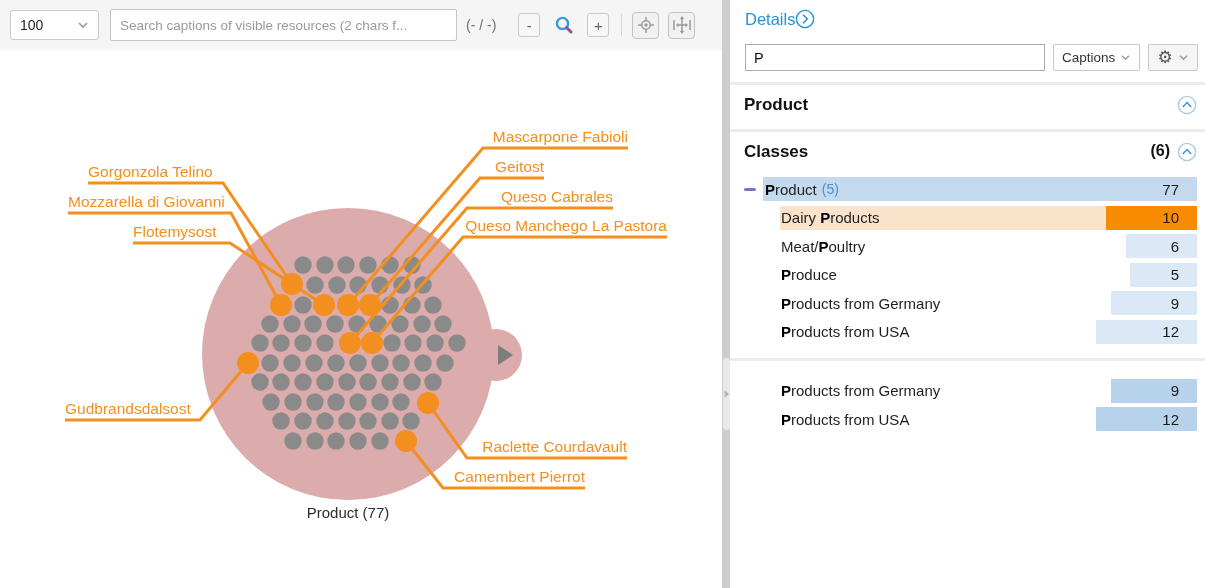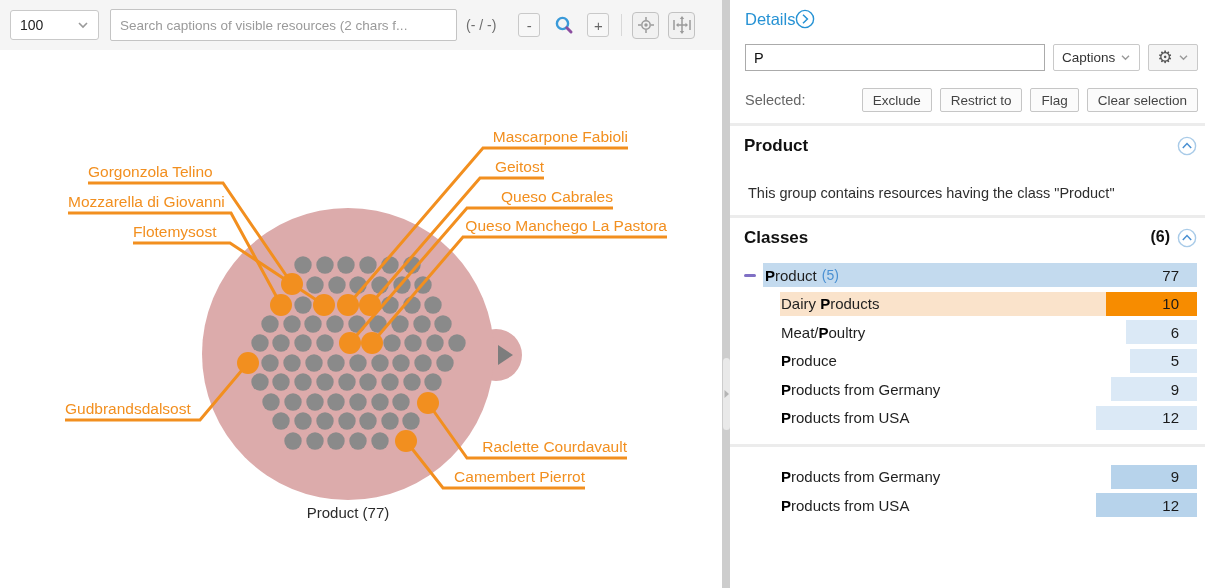--- a/index.html
+++ b/index.html
@@ -261,38 +261,30 @@
           </svg>
       </div>
       <div class="gear-btn">
         <span class="gear-glyph">⚙</span>
         <svg width="11" height="7" viewBox="0 0 12 8">
             <polyline points="2,2 6,6 10,2" fill="none" stroke="#9a9a9a" stroke-width="1.6"></polyline>
           </svg>
       </div>
     </div>
 
-    <div class="selected-row">
-      <span class="selected-label">Selected:</span>
-      <button class="sel-btn">Exclude</button>
-      <button class="sel-btn">Restrict to</button>
-      <button class="sel-btn">Flag</button>
-      <button class="sel-btn">Clear selection</button>
-    </div>
 
     <div class="band"></div>
 
     <div class="sec-header">
       <span class="sec-title">Product</span>
       <svg class="circ" width="20" height="20" viewBox="0 0 20 20">
         <circle cx="10" cy="10" r="8.6" fill="none" stroke="#a9cbe8" stroke-width="1.4"></circle>
         <polyline points="5.8,12 10,7.6 14.2,12" fill="none" stroke="#4a90d2" stroke-width="1.5"></polyline>
       </svg>
     </div>
-    <div class="group-desc">This group contains resources having the class "Product"</div>
 
     <div class="band" style="margin-top:14px"></div>
 
     <div class="sec-header">
       <span class="sec-title">Classes</span>
       <span class="sec-count">(6)</span>
       <svg class="circ after-count" width="20" height="20" viewBox="0 0 20 20">
         <circle cx="10" cy="10" r="8.6" fill="none" stroke="#a9cbe8" stroke-width="1.4"></circle>
         <polyline points="5.8,12 10,7.6 14.2,12" fill="none" stroke="#4a90d2" stroke-width="1.5"></polyline>
       </svg>

